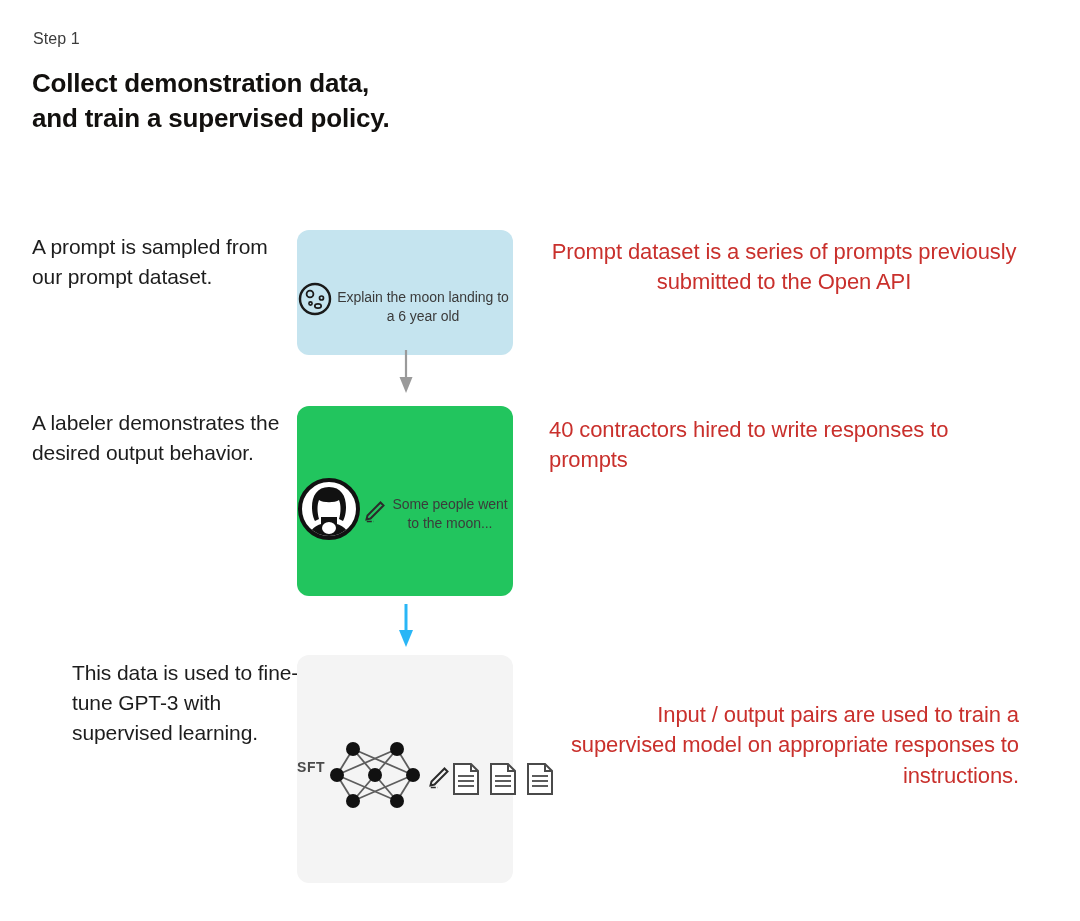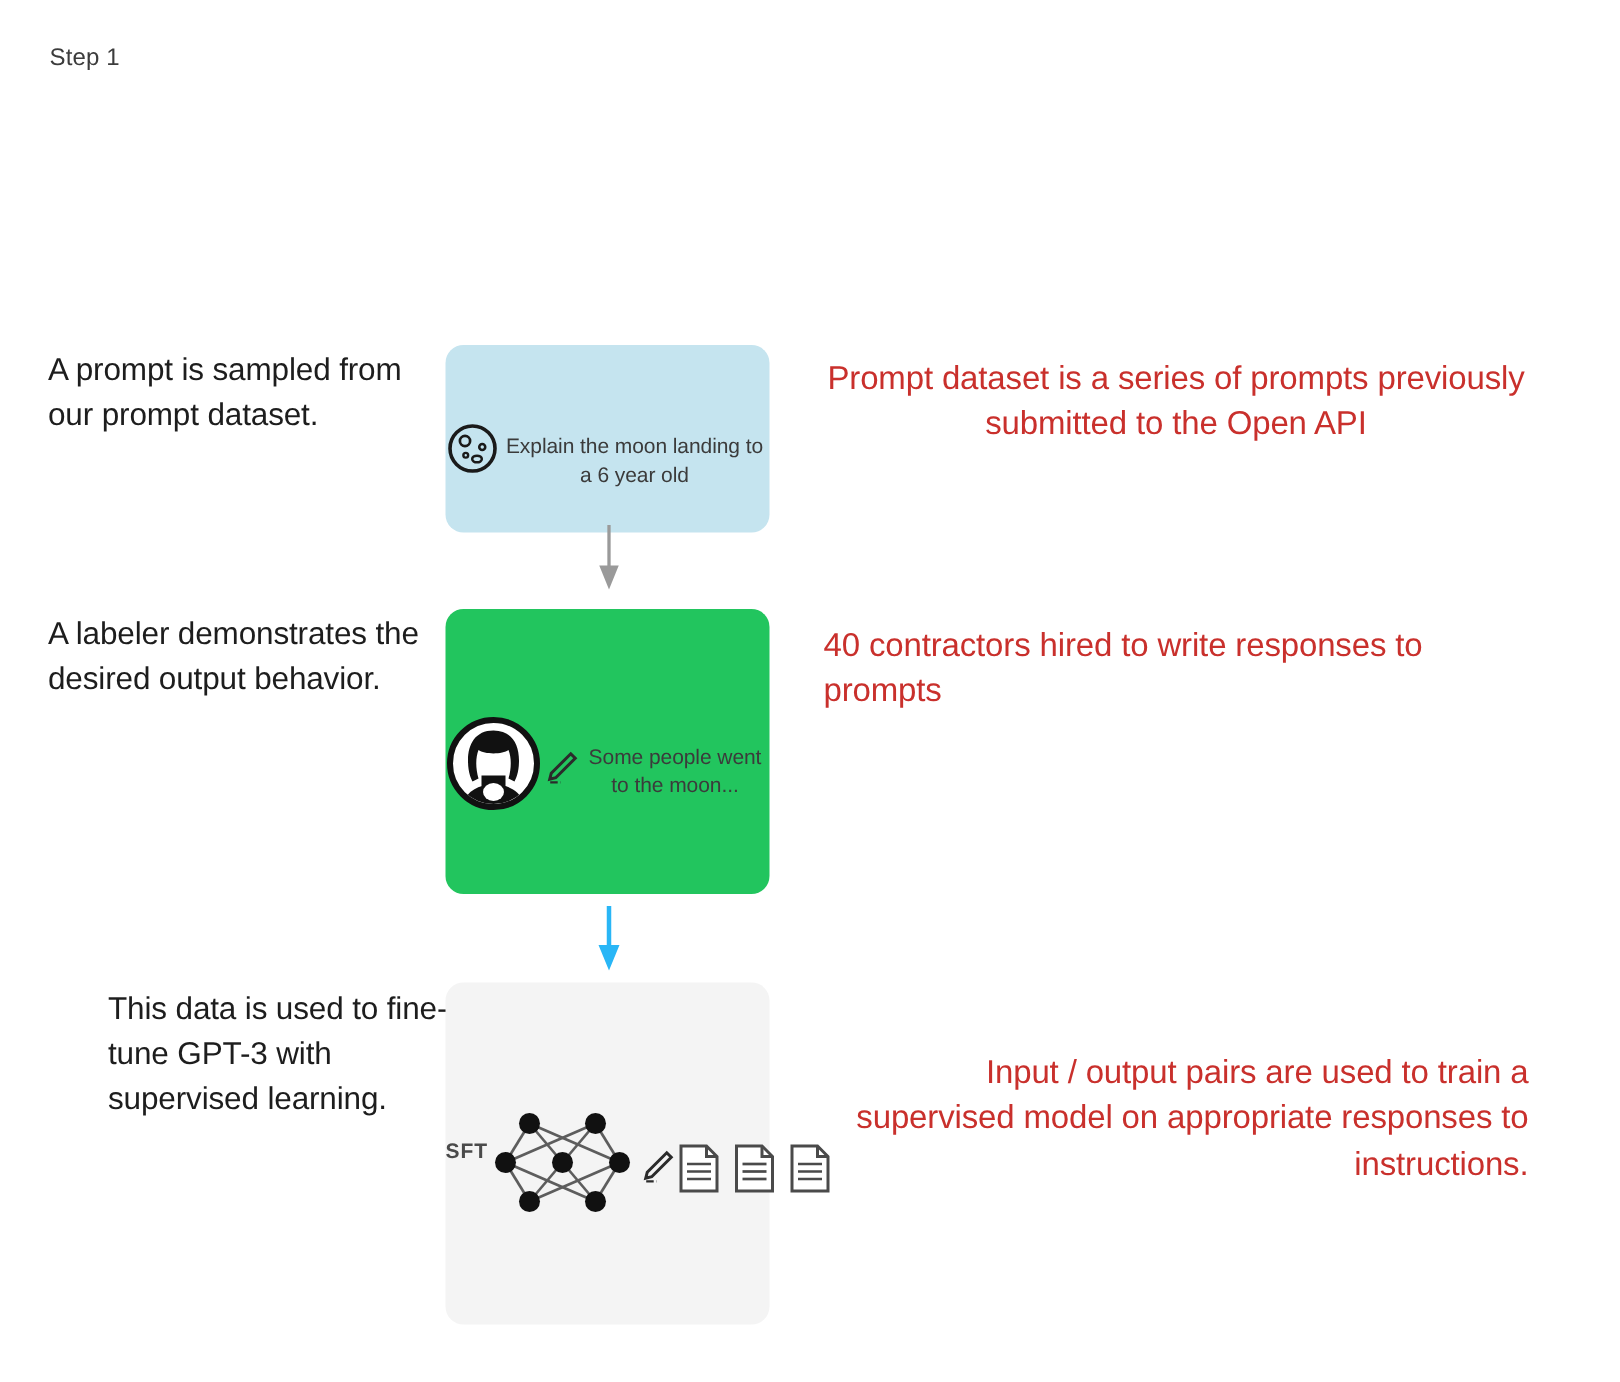--- a/index.html
+++ b/index.html
@@ -84,20 +84,24 @@
 
   .icon-row{display:flex;gap:7px;margin-top:8px;}
   .pencil{margin-top:6px;}
 </style>
 </head>
 <body>
 
 <div class="page">
 
   <div class="step-label">Step 1</div>
+  <div class="step-title">
+    <span>Collect demonstration data,</span>
+    <span>and train a supervised policy.</span>
+  </div>
 
   <div class="row" id="row1">
     <div class="left-text">A prompt is sampled from our prompt dataset.</div>
 
     <div class="card" id="card1">
       <span>
         <svg width="36" height="36" viewBox="0 0 36 36">
           <circle cx="18" cy="18" r="15" fill="none" stroke="#1a1a1a" stroke-width="2.4"></circle>
           <circle cx="13" cy="13" r="3.4" fill="none" stroke="#1a1a1a" stroke-width="1.8"></circle>
           <circle cx="24.5" cy="17" r="2" fill="none" stroke="#1a1a1a" stroke-width="1.7"></circle>

